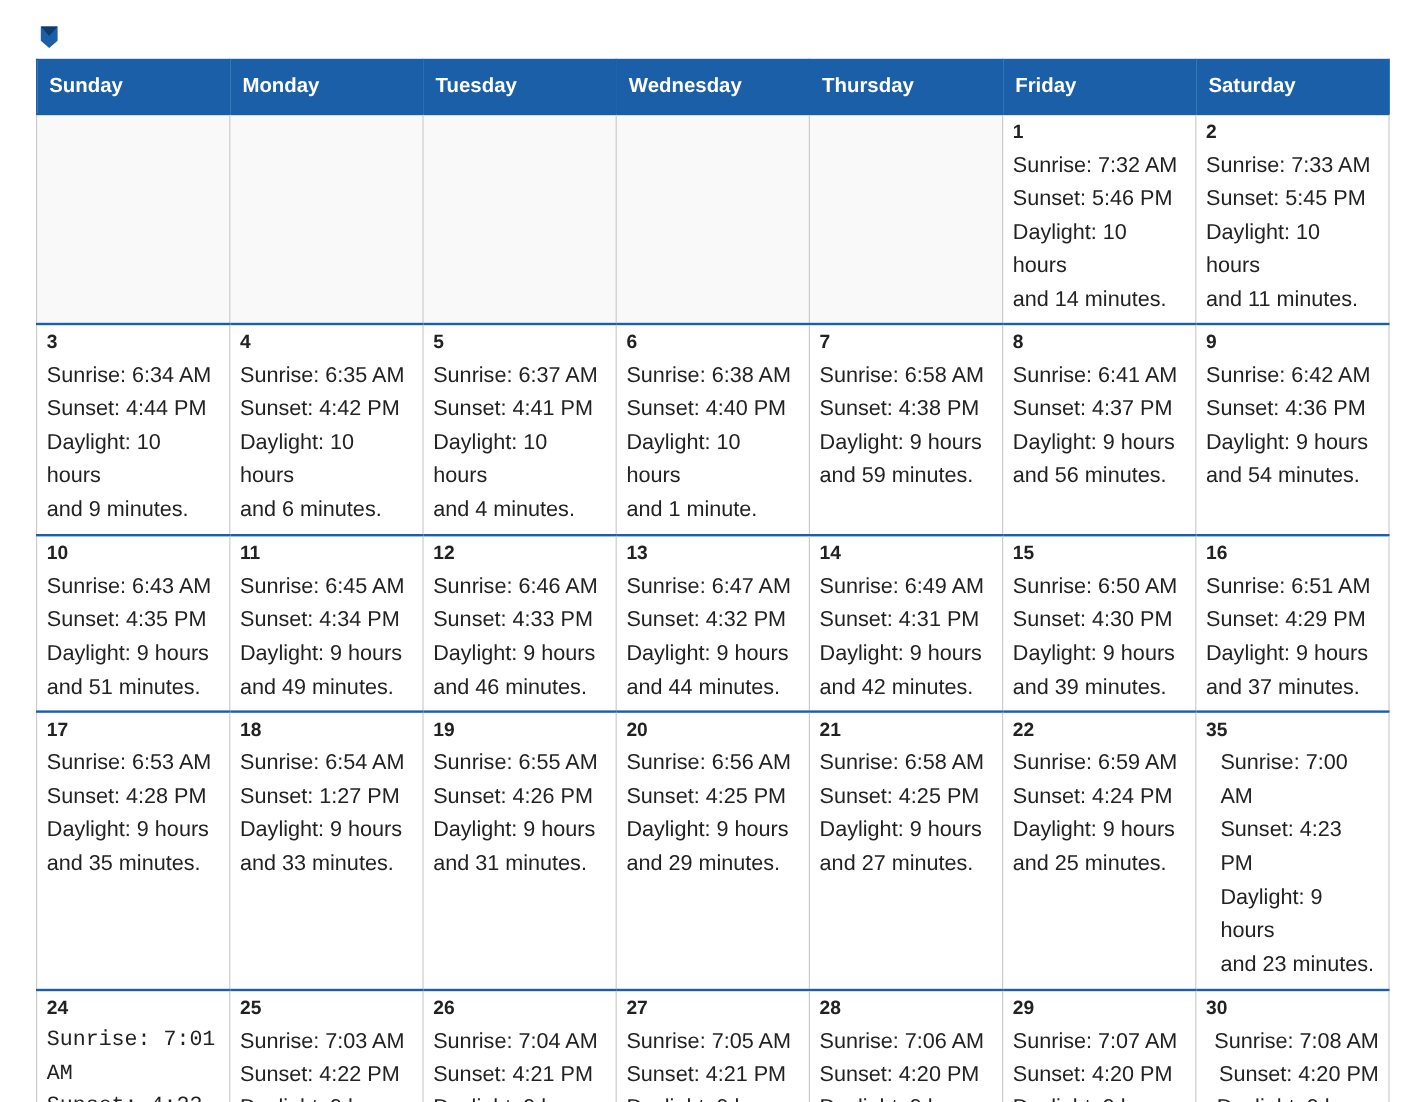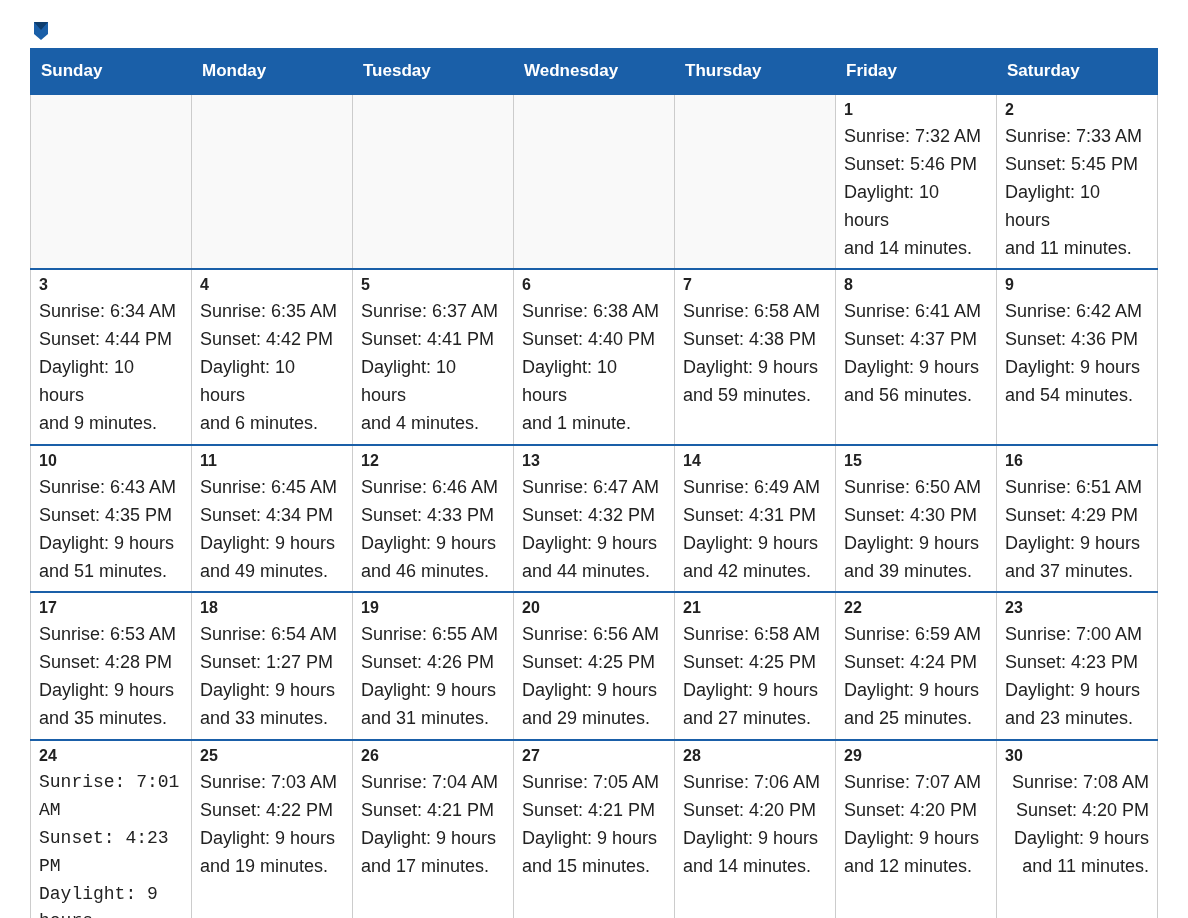--- a/index.html
+++ b/index.html
@@ -295,22 +295,22 @@
 and 27 minutes.</div>
         </td>
         <td>
           <span class="day-num">22</span>
           <div class="day-info" style="white-space: pre-line;">Sunrise: 6:59 AM
 Sunset: 4:24 PM
 Daylight: 9 hours
 and 25 minutes.</div>
         </td>
         <td>
-          <span class="day-num">23</span>
-          <div class="day-info" style="white-space: pre-line;">Sunrise: 7:00 AM
+          <span class="day-num">35</span>
+          <div class="day-info" style="white-space: pre-line; margin-left: 12px;">Sunrise: 7:00 AM
 Sunset: 4:23 PM
 Daylight: 9 hours
 and 23 minutes.</div>
         </td>
       </tr>
       <tr class="week-row">
         <td>
           <span class="day-num">24</span>
           <div class="day-info" style="white-space: pre-line; font-family: Liberation Mono, monospace;">Sunrise: 7:01 AM
 Sunset: 4:23 PM

